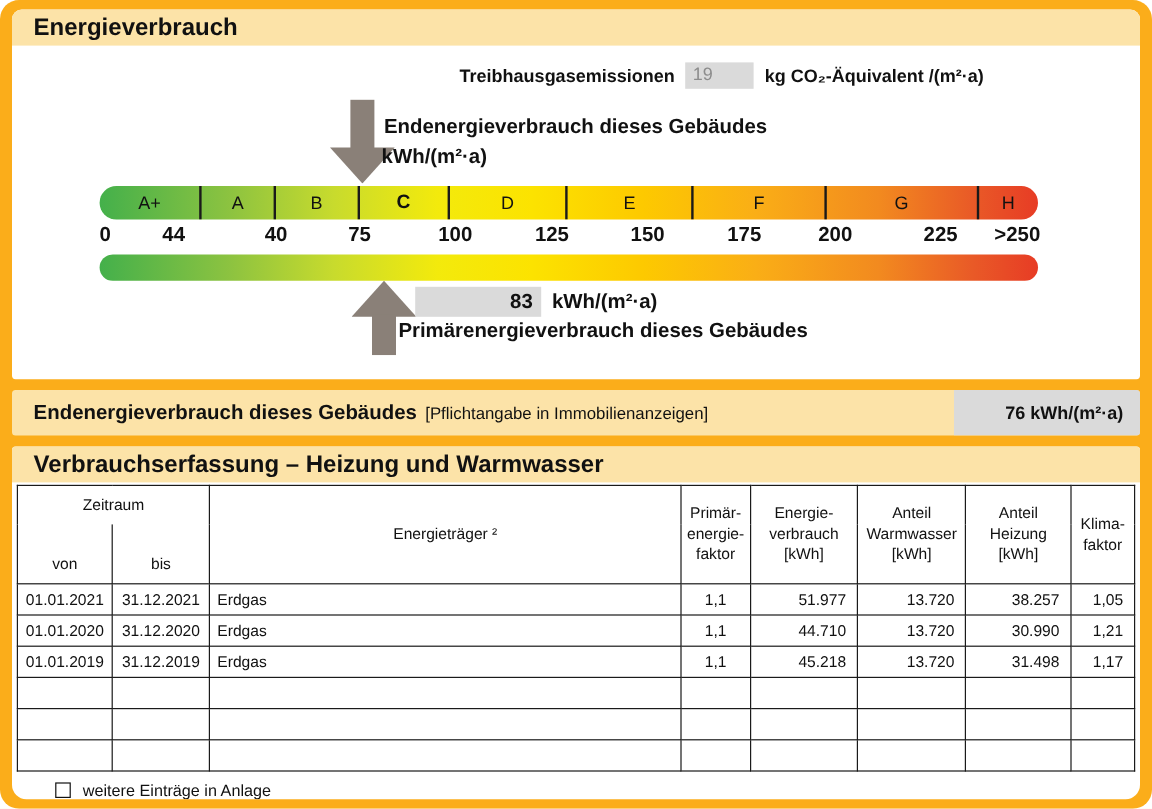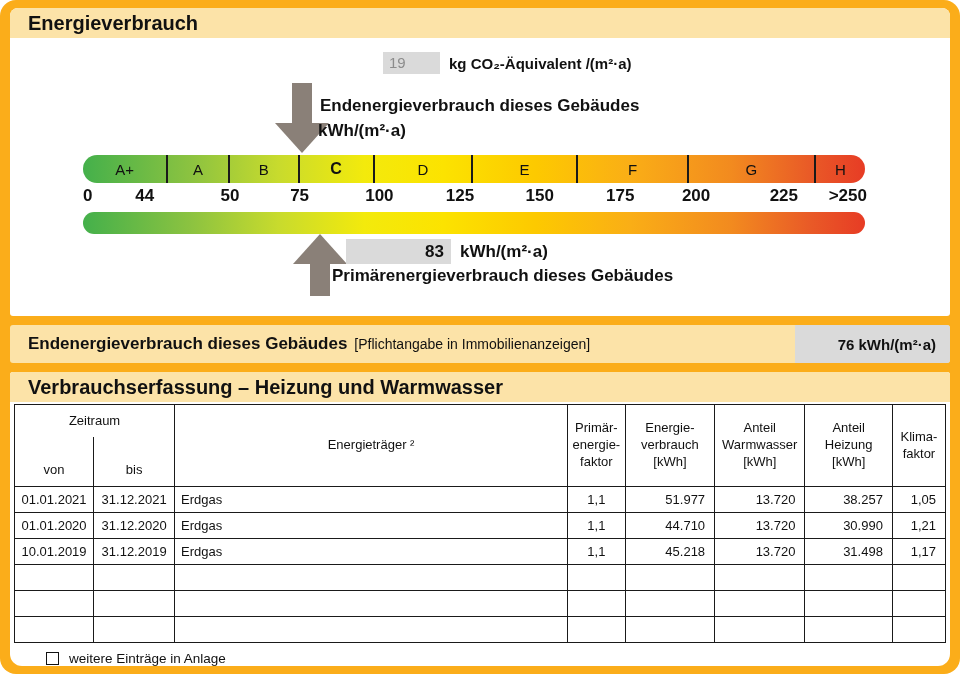--- a/index.html
+++ b/index.html
@@ -52,20 +52,21 @@
 </head>
 <body>
 
 <div class="frame">
 
   <div class="panel panel-1">
     <div class="panel-header">Energieverbrauch</div>
     <div class="p1-body">
 
       <div class="ghg-row">
+        <span class="ghg-label">Treibhausgasemissionen</span>
         <span class="ghg-box">19</span>
         <span class="ghg-unit">kg CO₂-Äquivalent /(m²·a)</span>
       </div>
 
       <div class="arrow" id="arrow-down" style="left: 291.96px;">
         <svg width="54" height="70" viewBox="0 0 54 70">
             <rect x="17" y="0" width="20" height="42"></rect>
             <polygon points="0,40 54,40 27,70"></polygon>
           </svg>
       </div>
@@ -83,21 +84,21 @@
         <div class="seg" style="width: 12.6%;">D</div>
         <div class="seg" style="width: 13.4%;">E</div>
         <div class="seg" style="width: 14.2%;">F</div>
         <div class="seg" style="width: 16.2%;">G</div>
         <div class="seg" style="width: 6.3%;">H</div>
       </div>
 
       <div class="scale-axis">
         <span style="left: 0.6%;">0</span>
         <span style="left: 7.9%;">44</span>
-        <span style="left: 18.8%;">50</span>
+        <span style="left: 18.8%;">40</span>
         <span style="left: 27.7%;">75</span>
         <span style="left: 37.9%;">100</span>
         <span style="left: 48.2%;">125</span>
         <span style="left: 58.4%;">150</span>
         <span style="left: 68.7%;">175</span>
         <span style="left: 78.4%;">200</span>
         <span style="left: 87.7%; margin-left: 15px;">225</span>
         <span style="left: 97.8%;">&gt;250</span>
       </div>
 
@@ -178,21 +179,21 @@
           <td class="c">01.01.2020</td>
           <td class="c">31.12.2020</td>
           <td class="l">Erdgas</td>
           <td class="c">1,1</td>
           <td class="r">44.710</td>
           <td class="r">13.720</td>
           <td class="r">30.990</td>
           <td class="r">1,21</td>
         </tr>
         <tr>
-          <td class="c">10.01.2019</td>
+          <td class="c">01.01.2019</td>
           <td class="c">31.12.2019</td>
           <td class="l">Erdgas</td>
           <td class="c">1,1</td>
           <td class="r">45.218</td>
           <td class="r">13.720</td>
           <td class="r">31.498</td>
           <td class="r">1,17</td>
         </tr>
         <tr>
           <td></td>

